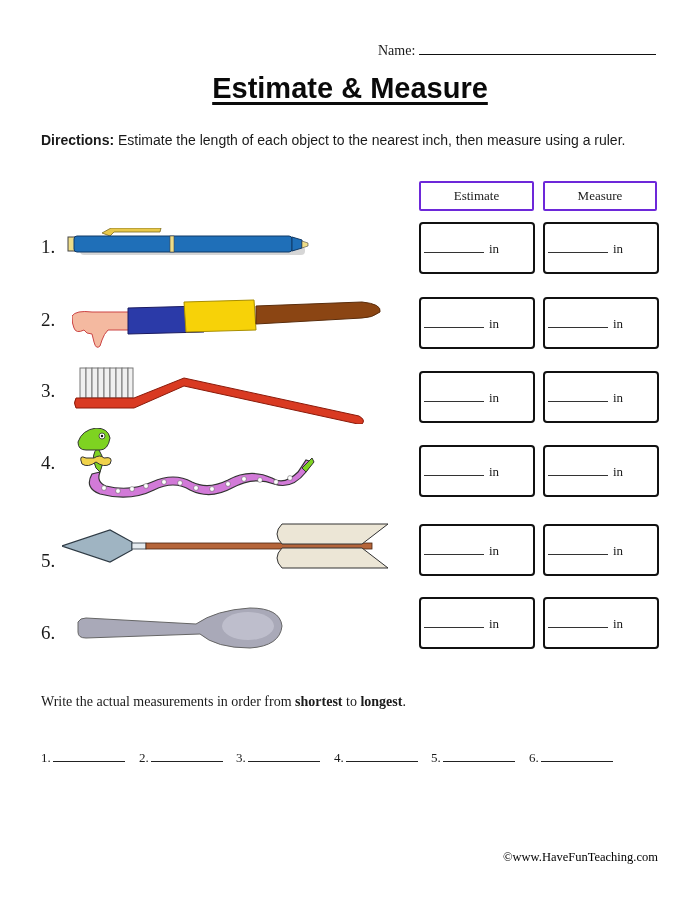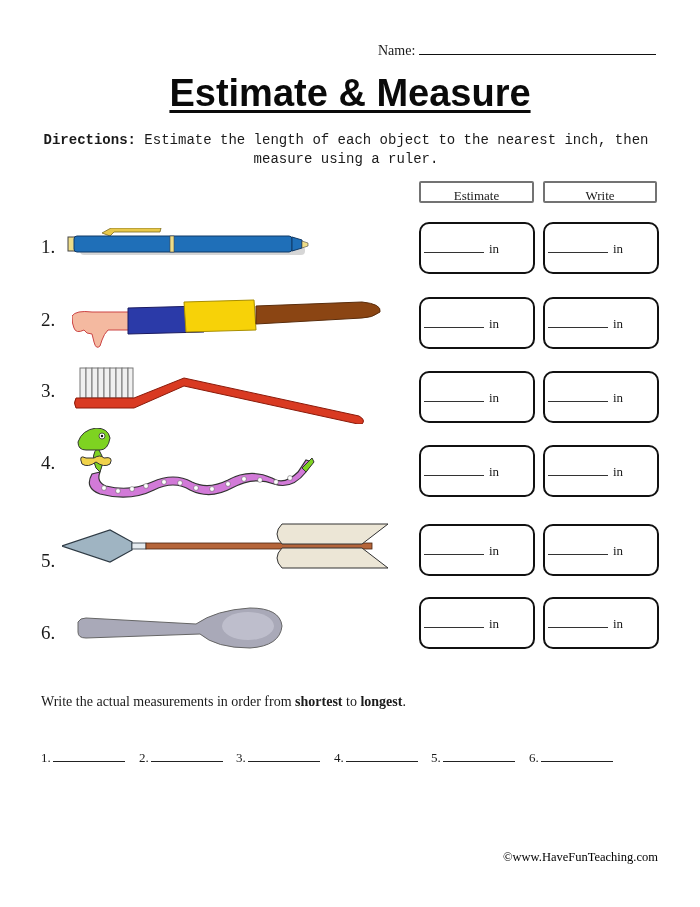--- a/index.html
+++ b/index.html
@@ -1,25 +1,25 @@
 <!DOCTYPE html>
 <html><head>
 <meta charset="utf-8">
 <style>
   html,body{margin:0;padding:0;background:#fff;}
   body{width:700px;height:907px;position:relative;overflow:hidden;font-family:"DejaVu Serif","Liberation Serif",serif;color:#1a1a1a;}
   .abs{position:absolute;}
   .name-row{left:378px;top:40px;font-size:14px;font-family:"Liberation Serif",serif;}
   .name-line{display:inline-block;width:237px;border-bottom:1px solid #111;margin-left:4px;vertical-align:baseline;height:14px;}
-  .title{left:0;width:700px;top:72px;text-align:center;font-family:"Liberation Sans",sans-serif;font-weight:bold;font-size:38px;color:#0a0a0a;}
+  .title{left:0;width:700px;top:72px;text-align:center;font-family:"Liberation Sans",sans-serif;font-weight:bold;font-size:29px;color:#0a0a0a;}
   .title span{text-decoration:underline;text-decoration-thickness:3px;text-underline-offset:4px;}
-  .directions{left:41px;top:131px;width:610px;font-size:14px;line-height:19px;font-family:Liberation Mono, monospace;text-align:center;}
+  .directions{left:41px;top:131px;width:610px;font-size:14px;line-height:19px;font-family:Liberation Sans, sans-serif;}
   .directions b{font-weight:bold;}
-  .hdr-box{border:2px solid #737373;border-radius:2px;box-sizing:border-box;height:22px;text-align:center;font-size:13px;line-height:25px;font-family:"Liberation Serif",serif;}
-  .ans-box{border:2.5px solid #111;border-radius:10px;box-sizing:border-box;width:116px;height:52px;}
+  .hdr-box{border:2px solid #6d28d9;border-radius:2px;box-sizing:border-box;height:30px;text-align:center;font-size:13px;line-height:25px;font-family:"Liberation Serif",serif;}
+  .ans-box{border:2.5px solid #111;border-radius:4px;box-sizing:border-box;width:116px;height:52px;}
   .ans-inner{position:absolute;left:3px;top:17px;font-size:13px;font-family:"Liberation Serif",serif;white-space:nowrap;}
   .blank{display:inline-block;width:60px;border-bottom:1px solid #333;margin-right:5px;}
   .num{font-size:19px;font-family:"Liberation Serif",serif;}
   .order-text{left:41px;top:694px;font-size:14px;font-family:"Liberation Serif",serif;}
   .order-item{font-size:13px;font-family:"Liberation Serif",serif;top:750px;}
   .order-line{display:inline-block;width:72px;border-bottom:1px solid #222;margin-left:2px;}
   .footer{right:42px;top:850px;font-size:12.5px;font-family:"Liberation Serif",serif;color:#000000;}
 </style>
 </head>
 <body>
@@ -28,21 +28,21 @@
   <span>Name:</span><span class="name-line"></span>
 </div>
 
 <div class="abs title"><span>Estimate &amp; Measure</span></div>
 
 <div class="abs directions">
   <b>Directions:</b><span> Estimate the length of each object to the nearest inch, then measure using a ruler.</span>
 </div>
 
 <div class="abs hdr-box" style="left:419px;top:181px;width:115px;">Estimate</div>
-<div class="abs hdr-box" style="left:543px;top:181px;width:114px;">Write</div>
+<div class="abs hdr-box" style="left:543px;top:181px;width:114px;">Measure</div>
 
 <div class="abs num" style="left:41px;top:236px;">1.</div>
 <div class="abs num" style="left:41px;top:309px;">2.</div>
 <div class="abs num" style="left:41px;top:380px;">3.</div>
 <div class="abs num" style="left:41px;top:452px;">4.</div>
 <div class="abs num" style="left:41px;top:550px;">5.</div>
 <div class="abs num" style="left:41px;top:622px;">6.</div>
 
 <svg class="abs" style="left:66px;top:228px;" width="250" height="34">
   <polygon points="36,5 45,0 95,0 94,4 48,4 44,8" fill="#e8c84a" stroke="#7a6a20" stroke-width="0.8"></polygon>

